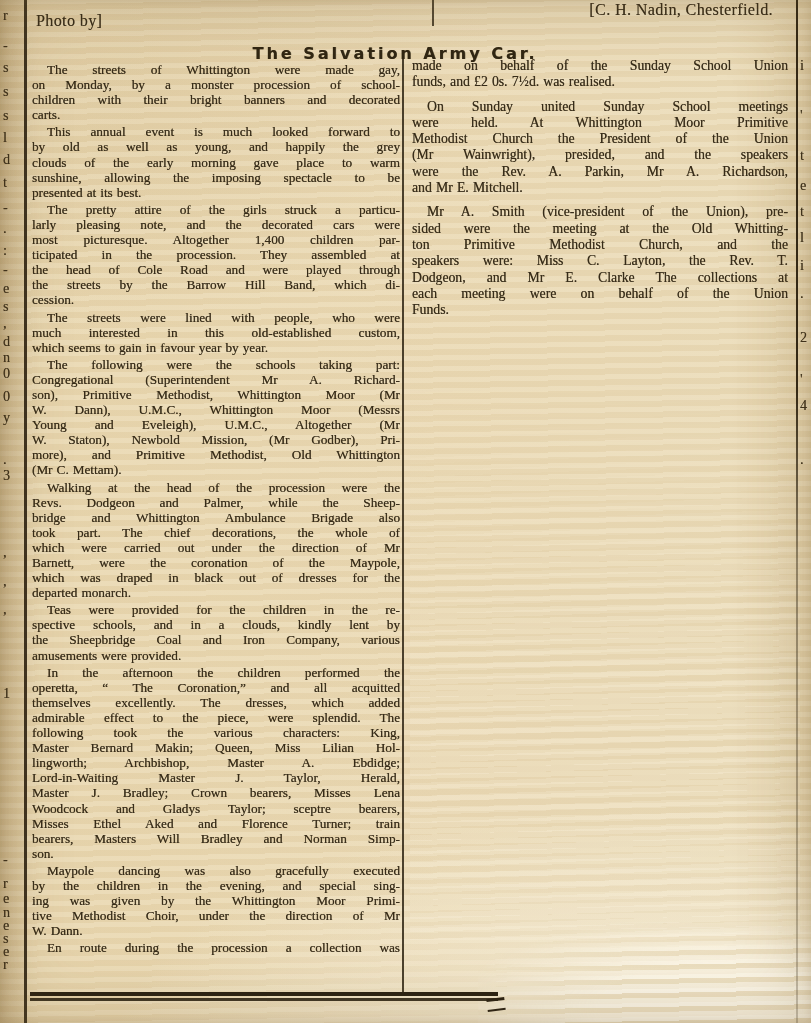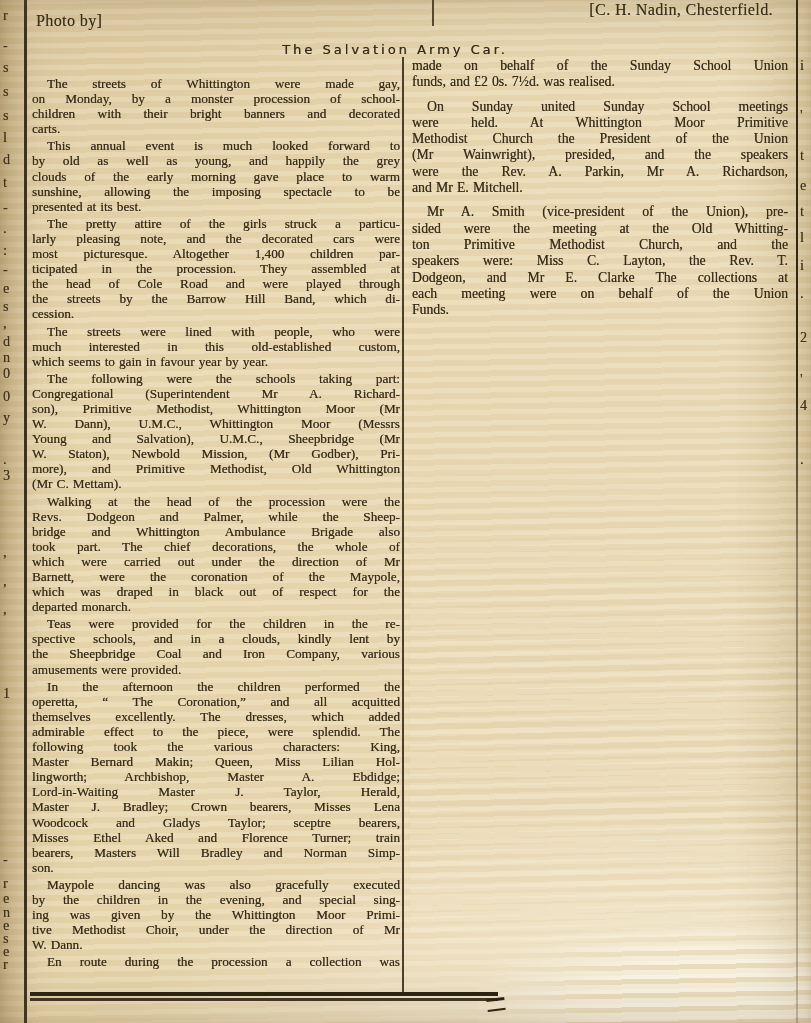--- a/index.html
+++ b/index.html
@@ -32,28 +32,28 @@
   .frag{position:absolute;left:3px;font-size:14px;color:#3a2e1a;
     text-shadow:.3px .3px .4px rgba(58,46,26,.6);}
   .margin-right .frag{left:1px;}
 
   .credit{position:absolute;font-size:16px;letter-spacing:.4px;
     text-shadow:.25px .25px .4px rgba(54,43,24,.55);}
   .credit-left{left:36px;top:12px;}
   .credit-right{right:38px;top:1px;}
 
   .headline{position:absolute;left:30px;top:33px;width:730px;text-align:center;
-    font-family:"DejaVu Sans", sans-serif;font-weight:normal;font-size:13px;
+    font-family:"DejaVu Sans", sans-serif;font-weight:bold;font-size:16px;
     letter-spacing:3px;color:#3026135;color:#302613;
     text-shadow:.4px .4px .5px rgba(48,38,19,.55);}
 
   .column{position:absolute;font-size:13.2px;line-height:15.1px;
     text-shadow:.25px .25px .35px rgba(54,43,24,.5), -0.1px -0.1px 0 rgba(54,43,24,.25);
     word-spacing:.8px;}
-  .col-left{left:32px;top:76px;width:368px;}
+  .col-left{left:32px;top:62px;width:368px;}
   .col-right{left:412px;top:58px;width:376px;font-size:13.7px;line-height:16.3px;}
   .para{margin:0 0 2px 0;}
   .col-right .para{margin:0 0 8px 0;}
   .line{text-align:justify;text-align-last:justify;}
   .line.last{text-align-last:auto;}
   .line.indent{text-indent:15px;}
 
   .double-rule{position:absolute;left:30px;top:992px;width:468px;height:9px;}
   .double-rule .bar1{height:3.5px;background:#2a2112;}
   .double-rule .bar2{margin-top:2.5px;height:2.5px;background:#2a2112;opacity:.9;}
@@ -165,33 +165,33 @@
       <div class="para">
         <div class="line indent">The streets were lined with people, who were</div>
         <div class="line">much interested in this old-established custom,</div>
         <div class="line last">which seems to gain in favour year by year.</div>
       </div>
       <div class="para">
         <div class="line indent">The following were the schools taking part:</div>
         <div class="line">Congregational (Superintendent Mr A. Richard-</div>
         <div class="line">son), Primitive Methodist, Whittington Moor (Mr</div>
         <div class="line">W. Dann), U.M.C., Whittington Moor (Messrs</div>
-        <div class="line">Young and Salvation), U.M.C., Sheepbridge (Mr</div>
+        <div class="line">Young and Eveleigh), U.M.C., Altogether (Mr</div>
         <div class="line">W. Staton), Newbold Mission, (Mr Godber), Pri-</div>
         <div class="line">more), and Primitive Methodist, Old Whittington</div>
         <div class="line last">(Mr C. Mettam).</div>
       </div>
       <div class="para">
         <div class="line indent">Walking at the head of the procession were the</div>
         <div class="line">Revs. Dodgeon and Palmer, while the Sheep-</div>
         <div class="line">bridge and Whittington Ambulance Brigade also</div>
         <div class="line">took part.  The chief decorations, the whole of</div>
         <div class="line">which were carried out under the direction of Mr</div>
         <div class="line">Barnett, were the coronation of the Maypole,</div>
-        <div class="line">which was draped in black out of respect for the</div>
+        <div class="line">which was draped in black out of dresses for the</div>
         <div class="line last">departed monarch.</div>
       </div>
       <div class="para">
         <div class="line indent">Teas were provided for the children in the re-</div>
         <div class="line">spective schools, and in a clouds, kindly lent by</div>
         <div class="line">the Sheepbridge Coal and Iron Company, various</div>
         <div class="line last">amusements were provided.</div>
       </div>
       <div class="para">
         <div class="line indent">In the afternoon the children performed the</div>

